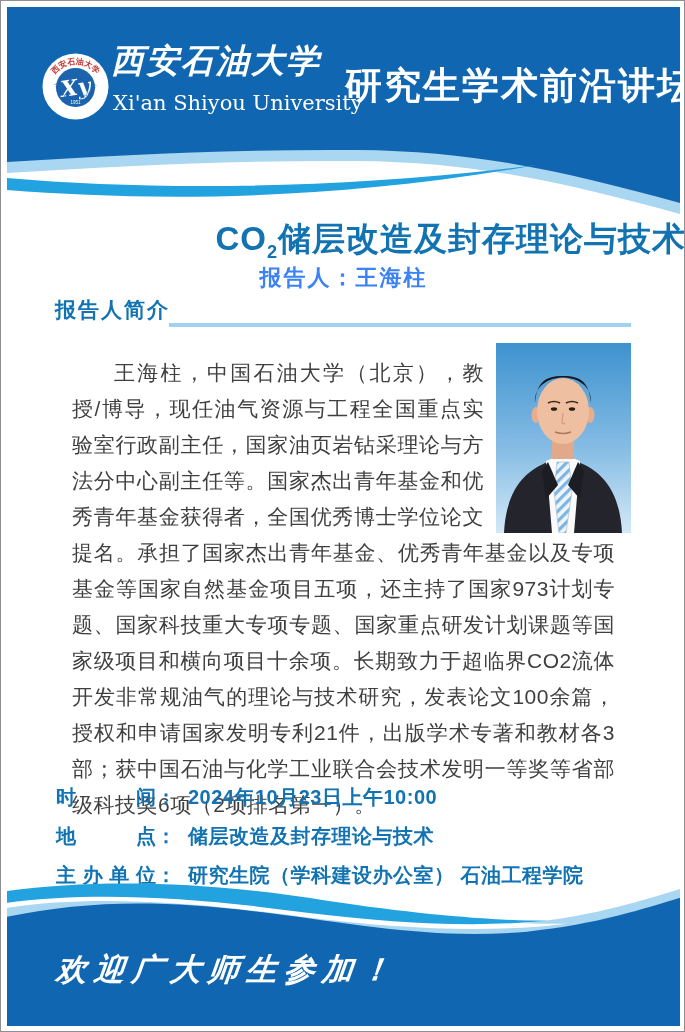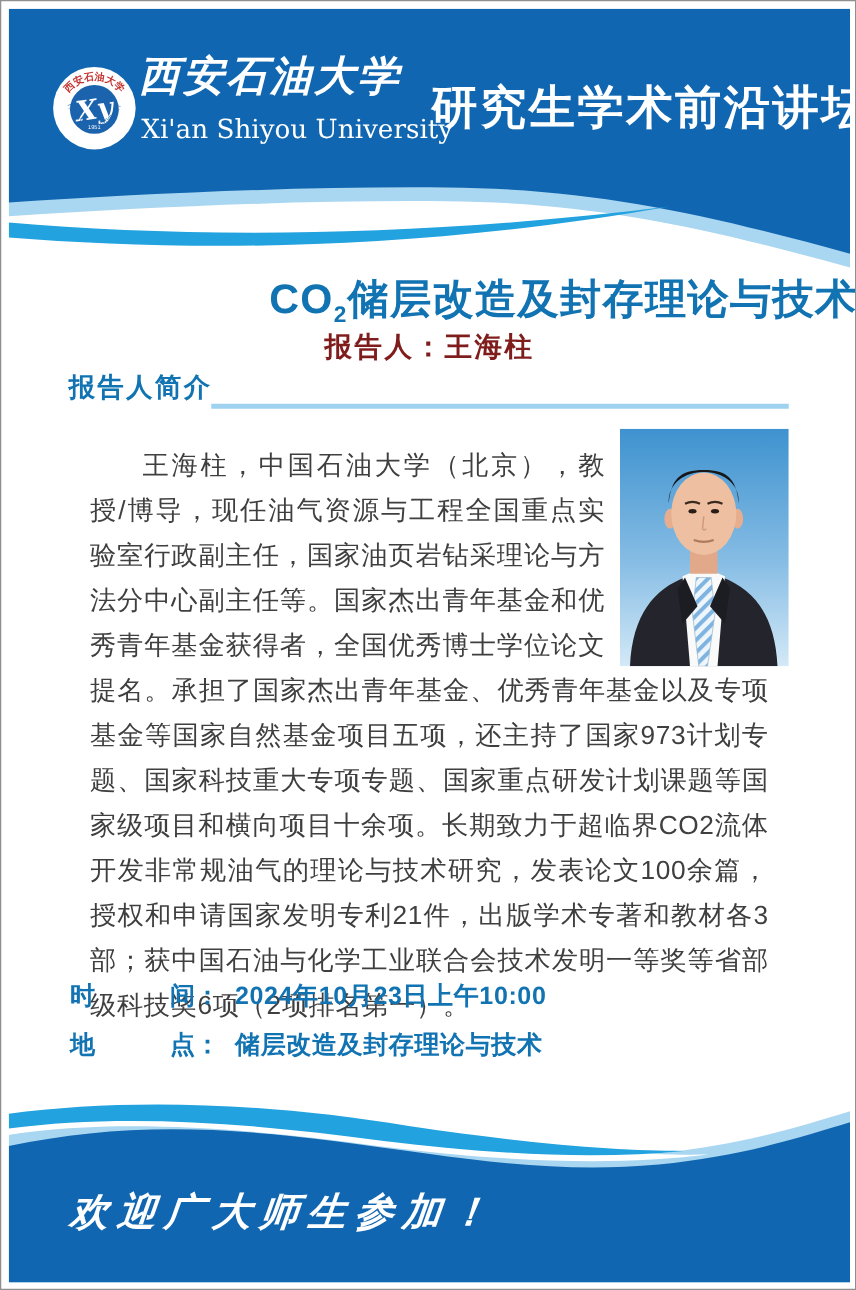--- a/index.html
+++ b/index.html
@@ -38,21 +38,21 @@
 
   
   .lecture-title{
     left:0;top:216px;width:685px;text-align:right;
     font-size:33px;font-weight:bold;color:#1173b2;
     letter-spacing:1px;white-space:nowrap;
   }
   .lecture-title sub{font-size:0.55em;}
   .speaker-line{
     left:0;top:262px;width:685px;text-align:center;
-    font-size:22px;font-weight:bold;color:#7f1d1d;
+    font-size:22px;font-weight:bold;color:#3b82f6;
     letter-spacing:2px;white-space:nowrap;
   }
 
   
   .bio-heading{
     left:54px;top:295px;
     font-size:21px;font-weight:bold;color:#1173b2;
     letter-spacing:2px;white-space:nowrap;
   }
   .bio-underline{
@@ -173,20 +173,21 @@
       <ellipse cx="76" cy="66" rx="3.2" ry="1.8" fill="#2a1d15"></ellipse>
       <path d="M67,70 L66,80 Q67,82 69,80" stroke="#d09a7c" stroke-width="1.2" fill="none"></path>
       <path d="M59,89 Q67,92 75,89" stroke="#b07a5e" stroke-width="1.6" fill="none"></path>
     </svg>
     <p>王海柱，中国石油大学（北京），教授/博导，现任油气资源与工程全国重点实验室行政副主任，国家油页岩钻采理论与方法分中心副主任等。国家杰出青年基金和优秀青年基金获得者，全国优秀博士学位论文提名。承担了国家杰出青年基金、优秀青年基金以及专项基金等国家自然基金项目五项，还主持了国家973计划专题、国家科技重大专项专题、国家重点研发计划课题等国家级项目和横向项目十余项。长期致力于超临界CO2流体开发非常规油气的理论与技术研究，发表论文100余篇，授权和申请国家发明专利21件，出版学术专著和教材各3部；获中国石油与化学工业联合会技术发明一等奖等省部级科技奖6项（2项排名第一）。</p>
   </div>
 
   <div class="abs details">
     <div class="detail-row"><span class="detail-label">时间</span><span class="detail-sep">：</span><span class="detail-value">2024年10月23日上午10:00</span></div>
     <div class="detail-row"><span class="detail-label">地点</span><span class="detail-sep">：</span><span class="detail-value">储层改造及封存理论与技术</span></div>
+    <div class="detail-row"><span class="detail-label">主办单位</span><span class="detail-sep">：</span><span class="detail-value">研究生院（学科建设办公室） 石油工程学院</span></div>
   </div>
 
   <svg class="abs footer-wave" viewBox="0 0 673 151" preserveAspectRatio="none" aria-hidden="true">
     <path d="M0,32 C80,16 150,14 260,28 C360,41 430,55 520,47 C590,40 640,23 673,13 L673,151 L0,151 Z" fill="#a9d6f0"></path>
     <path d="M0,41 C80,25 150,23 260,37 C360,50 430,64 520,56 C590,49 640,32 673,22 L673,151 L0,151 Z" fill="#1066b0"></path>
     <path d="M0,17 C90,5 200,7 320,27 C430,43 500,49 560,48 C480,58 390,53 295,41 C185,26 85,19 0,32 Z" fill="#ffffff"></path>
     <path d="M0,15 C90,3 200,5 320,25 C420,40 490,45 540,45 C470,52 390,48 300,37 C190,22 90,15 0,27 Z" fill="#22a2de"></path>
   </svg>
 
   <div class="abs welcome-text">欢迎广大师生参加！</div>

